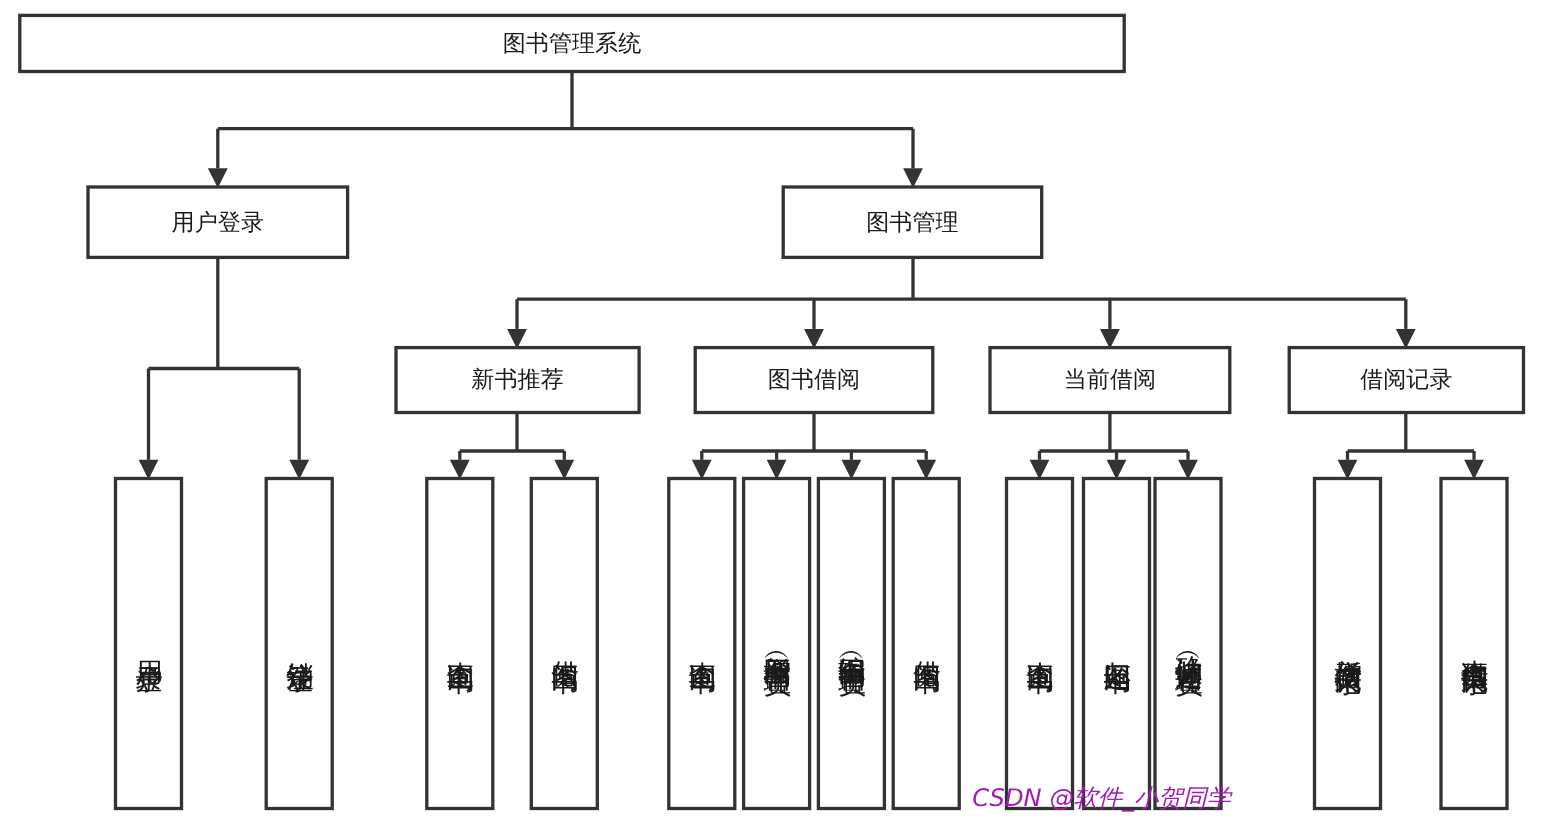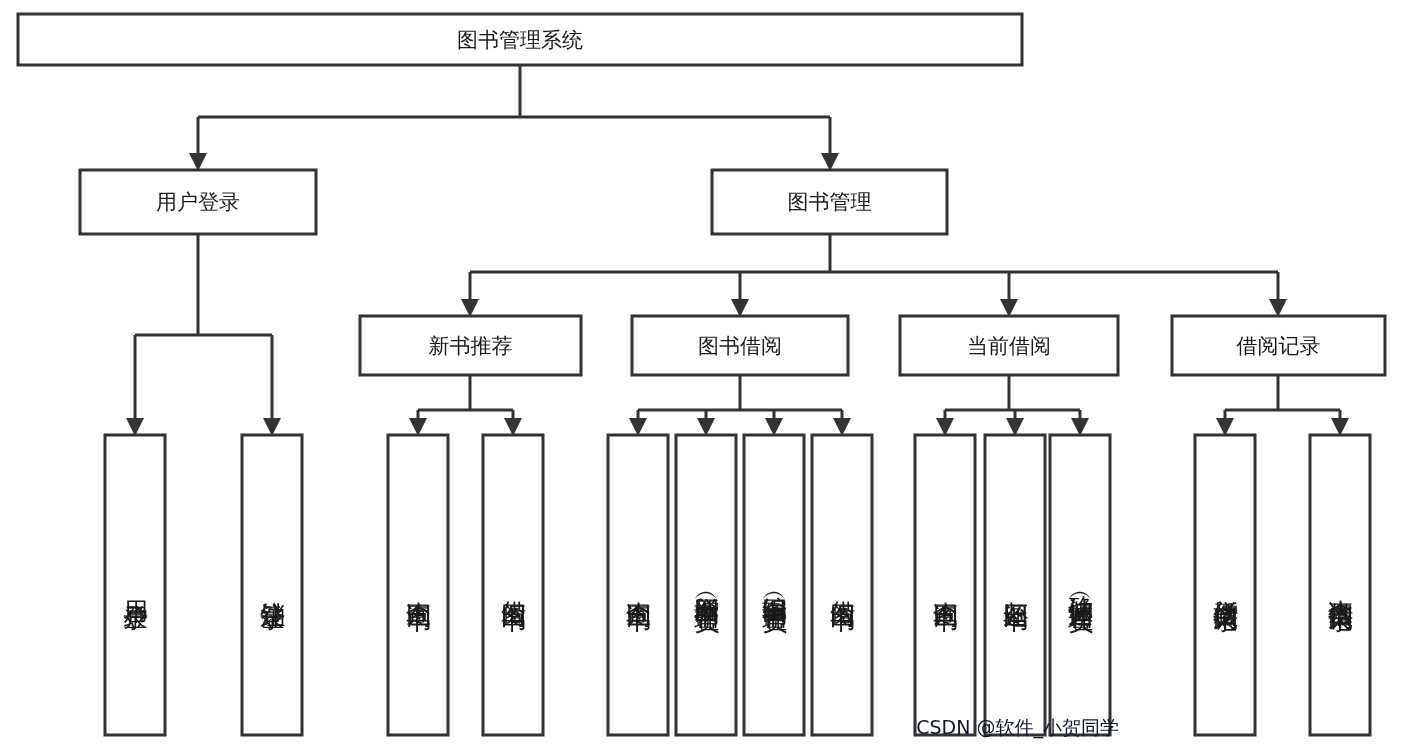--- a/index.html
+++ b/index.html
@@ -61,23 +61,24 @@
     justify-content: center;
     text-align: center;
     white-space: nowrap;
     pointer-events: none;
   }
   .watermark {
     position: absolute;
     right: 8px;
     bottom: 6px;
     font-family: "DejaVu Sans", "Liberation Sans", sans-serif;
-    font-size: 19px;
-    color: #0f172a;
+    font-size: 22px;
+    color: #a21caf;
     white-space: nowrap;
+    font-style: italic;
   }
 </style>
 </head>
 <body>
 
 <div id="diagram-root">
   <svg class="flow" viewBox="0 0 1405 747">
     <g id="edges-layer">
         <g>
           <line x1="520" y1="65" x2="520" y2="117" class="edge-line"></line>

